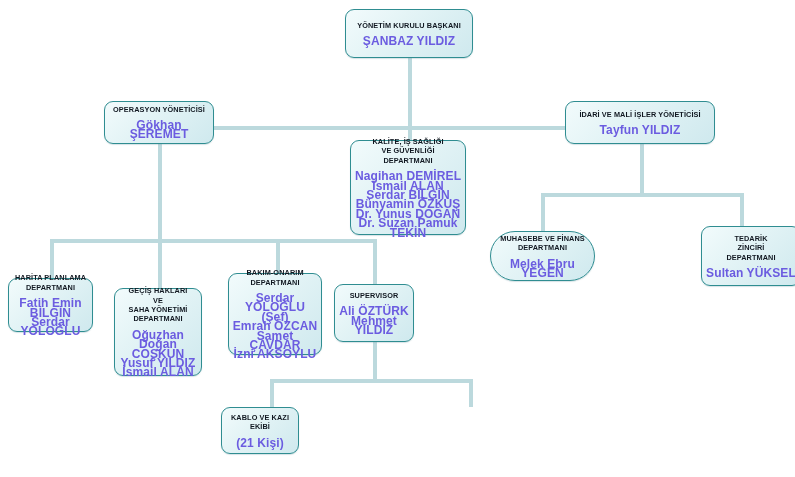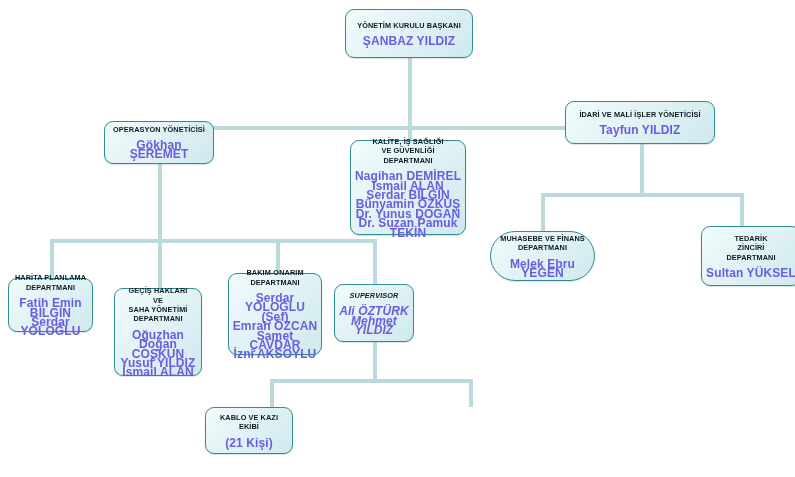--- a/index.html
+++ b/index.html
@@ -87,21 +87,21 @@
   <div class="line v" style="left:640px; top:144px; height:49px;"></div>
   <div class="line h" style="left:541px; top:193px; width:203px;"></div>
   <div class="line v" style="left:541px; top:193px; height:38px;"></div>
   <div class="line v" style="left:740px; top:193px; height:33px;"></div>
 
   <div class="node" style="left:345px; top:9px; width:128px; height:49px;">
     <div class="title">YÖNETİM KURULU BAŞKANI</div>
     <div class="names">ŞANBAZ YILDIZ</div>
   </div>
 
-  <div class="node" style="left:104px; top:101px; width:110px; height:43px;margin-top:20px;">
+  <div class="node" style="left:104px; top:101px; width:110px; height:43px;">
     <div class="title">OPERASYON YÖNETİCİSİ</div>
     <div class="names tight">Gökhan ŞEREMET</div>
   </div>
 
   <div class="node" style="left:565px; top:101px; width:150px; height:43px;">
     <div class="title">İDARİ VE MALİ İŞLER YÖNETİCİSİ</div>
     <div class="names tight">Tayfun YILDIZ</div>
   </div>
 
   <div class="node" style="left:350px; top:140px; width:116px; height:95px;">
@@ -135,38 +135,38 @@
 
   <div class="node" style="left:228px; top:273px; width:94px; height:82px;">
     <div class="title">BAKIM-ONARIM
 DEPARTMANI</div>
     <div class="names">Serdar YOLOĞLU (Şef)
 Emrah ÖZCAN
 Samet ÇAVDAR
 İzni AKSOYLU</div>
   </div>
 
-  <div class="node" style="left:334px; top:284px; width:80px; height:58px;font-style:italic;">
+  <div class="node" style="left:334px; top:284px; width:80px; height:58px;">
     <div class="title">SUPERVISOR</div>
     <div class="names">Ali ÖZTÜRK
 Mehmet YILDIZ</div>
   </div>
 
   <div class="node" style="left:490px; top:231px; width:105px; height:50px;border-radius:25px;">
     <div class="title">MUHASEBE VE FİNANS
 DEPARTMANI</div>
     <div class="names">Melek Ebru YEGEN</div>
   </div>
 
   <div class="node" style="left:701px; top:226px; width:100px; height:60px;">
     <div class="title">TEDARİK
 ZİNCİRİ
 DEPARTMANI</div>
     <div class="names">Sultan YÜKSEL</div>
   </div>
 
-  <div class="node" style="left:205px; top:407px; width:88px; height:47px;">
+  <div class="node" style="left:221px; top:407px; width:78px; height:47px;">
     <div class="title">KABLO VE KAZI EKİBİ</div>
     <div class="names">(21 Kişi)</div>
   </div>
 
 
 </div>
 
 </body></html>

